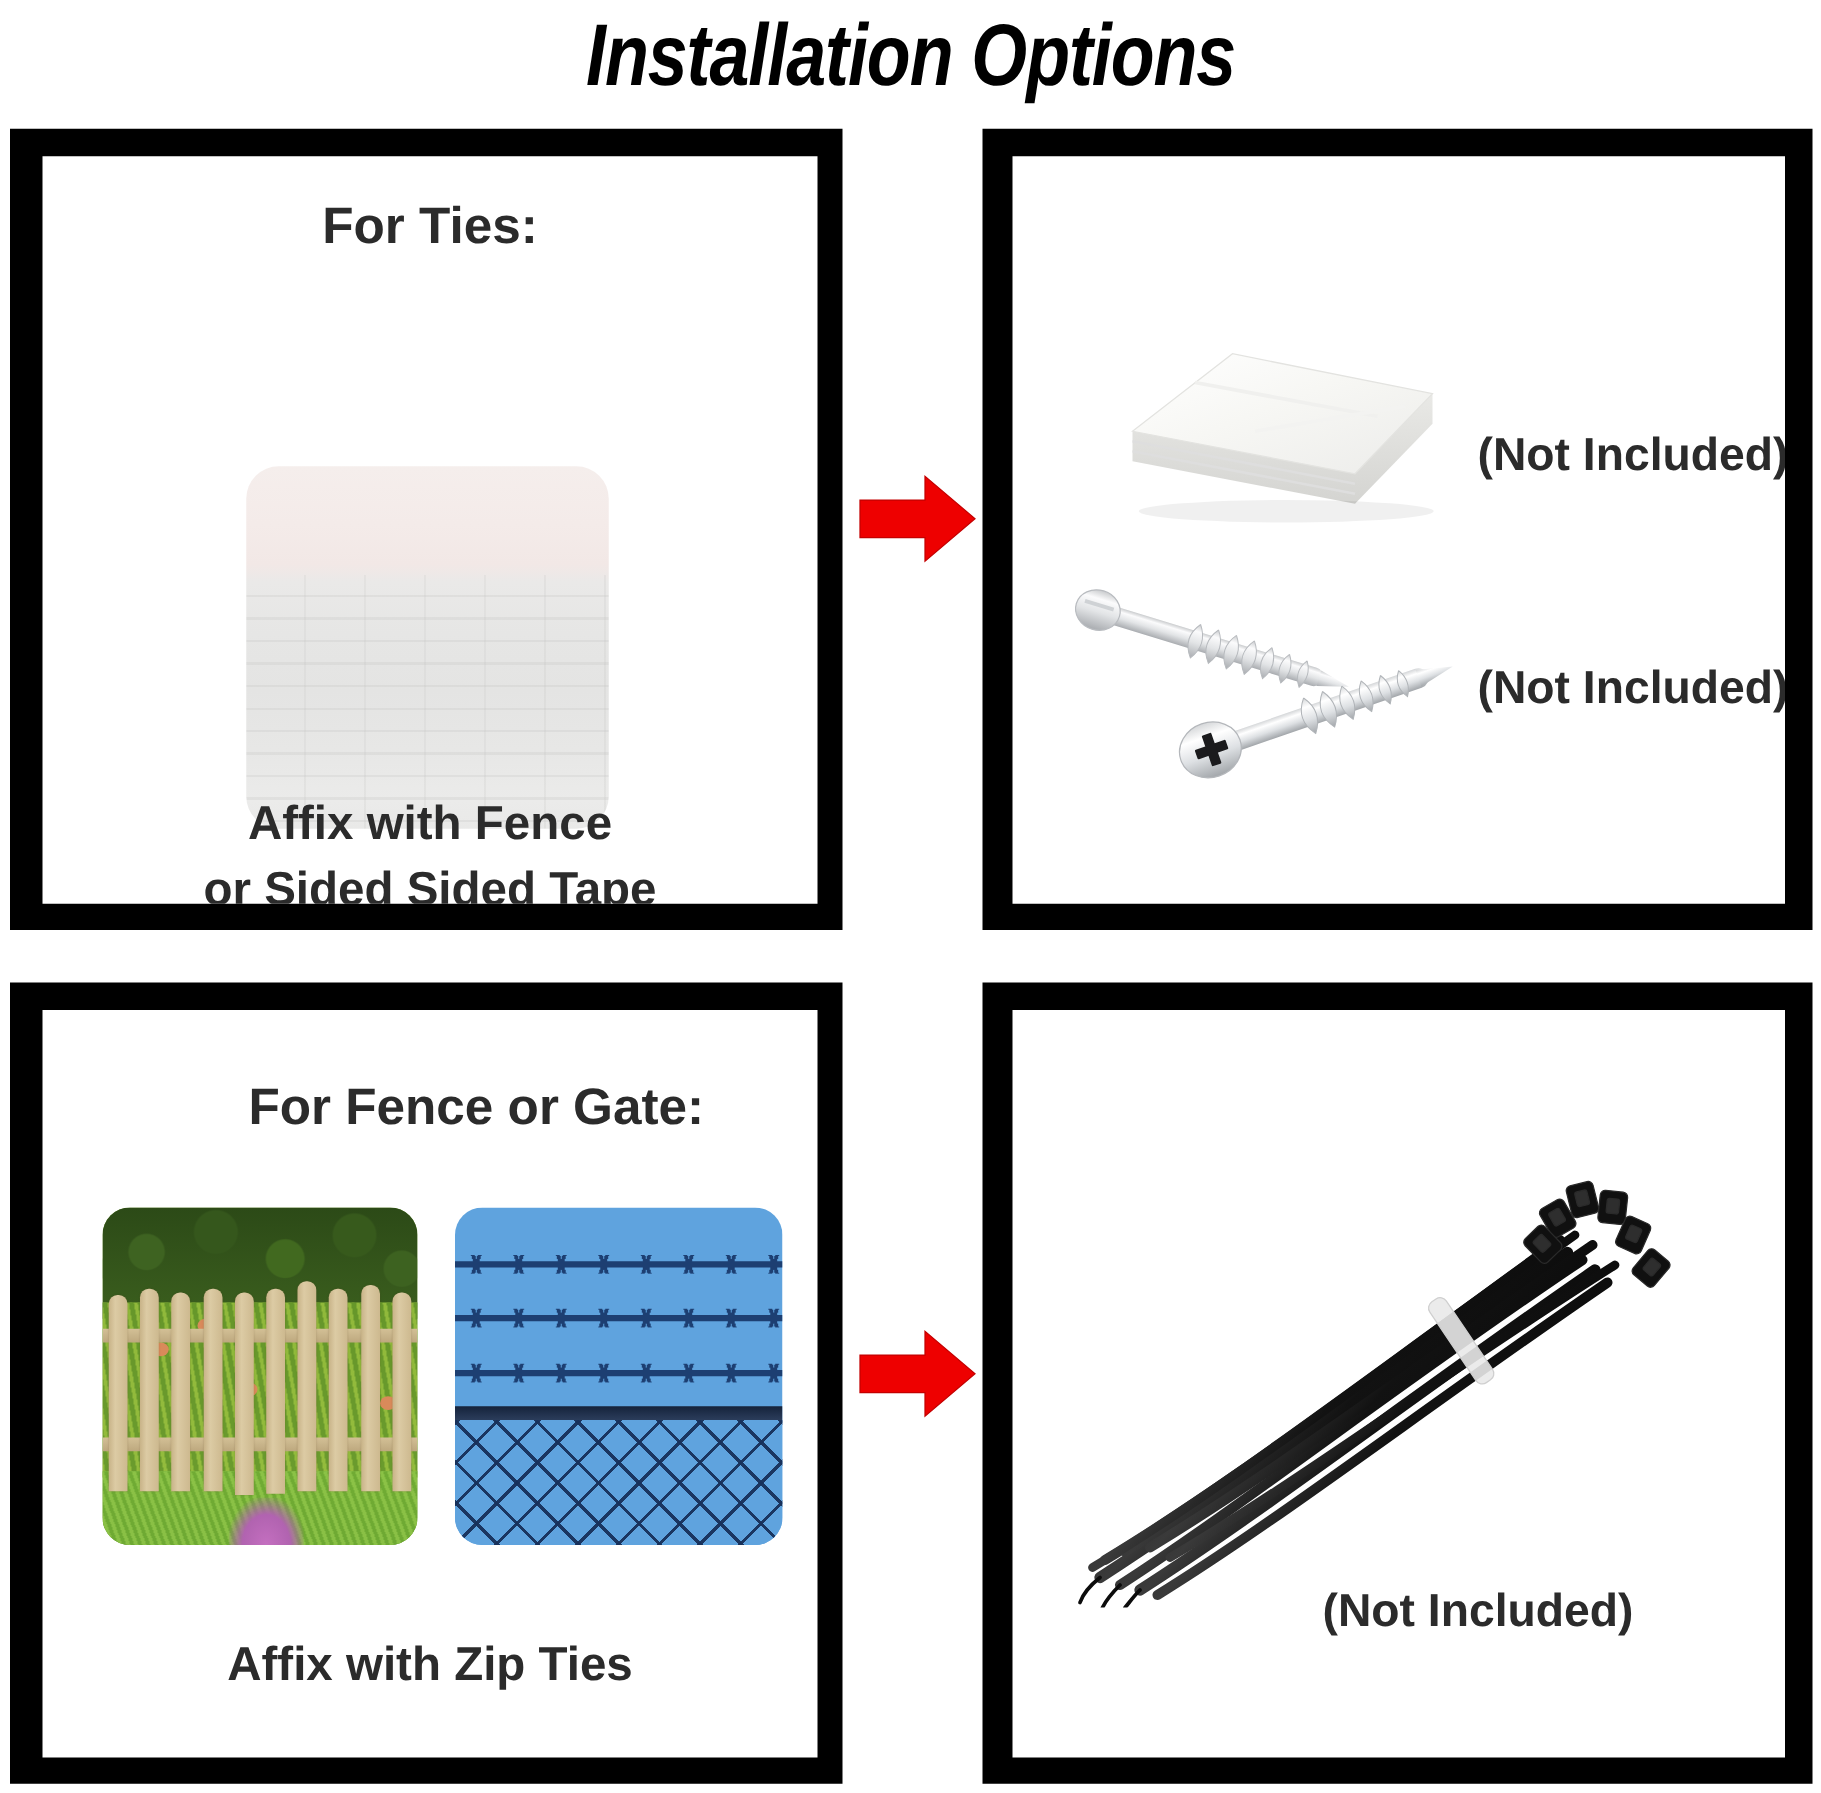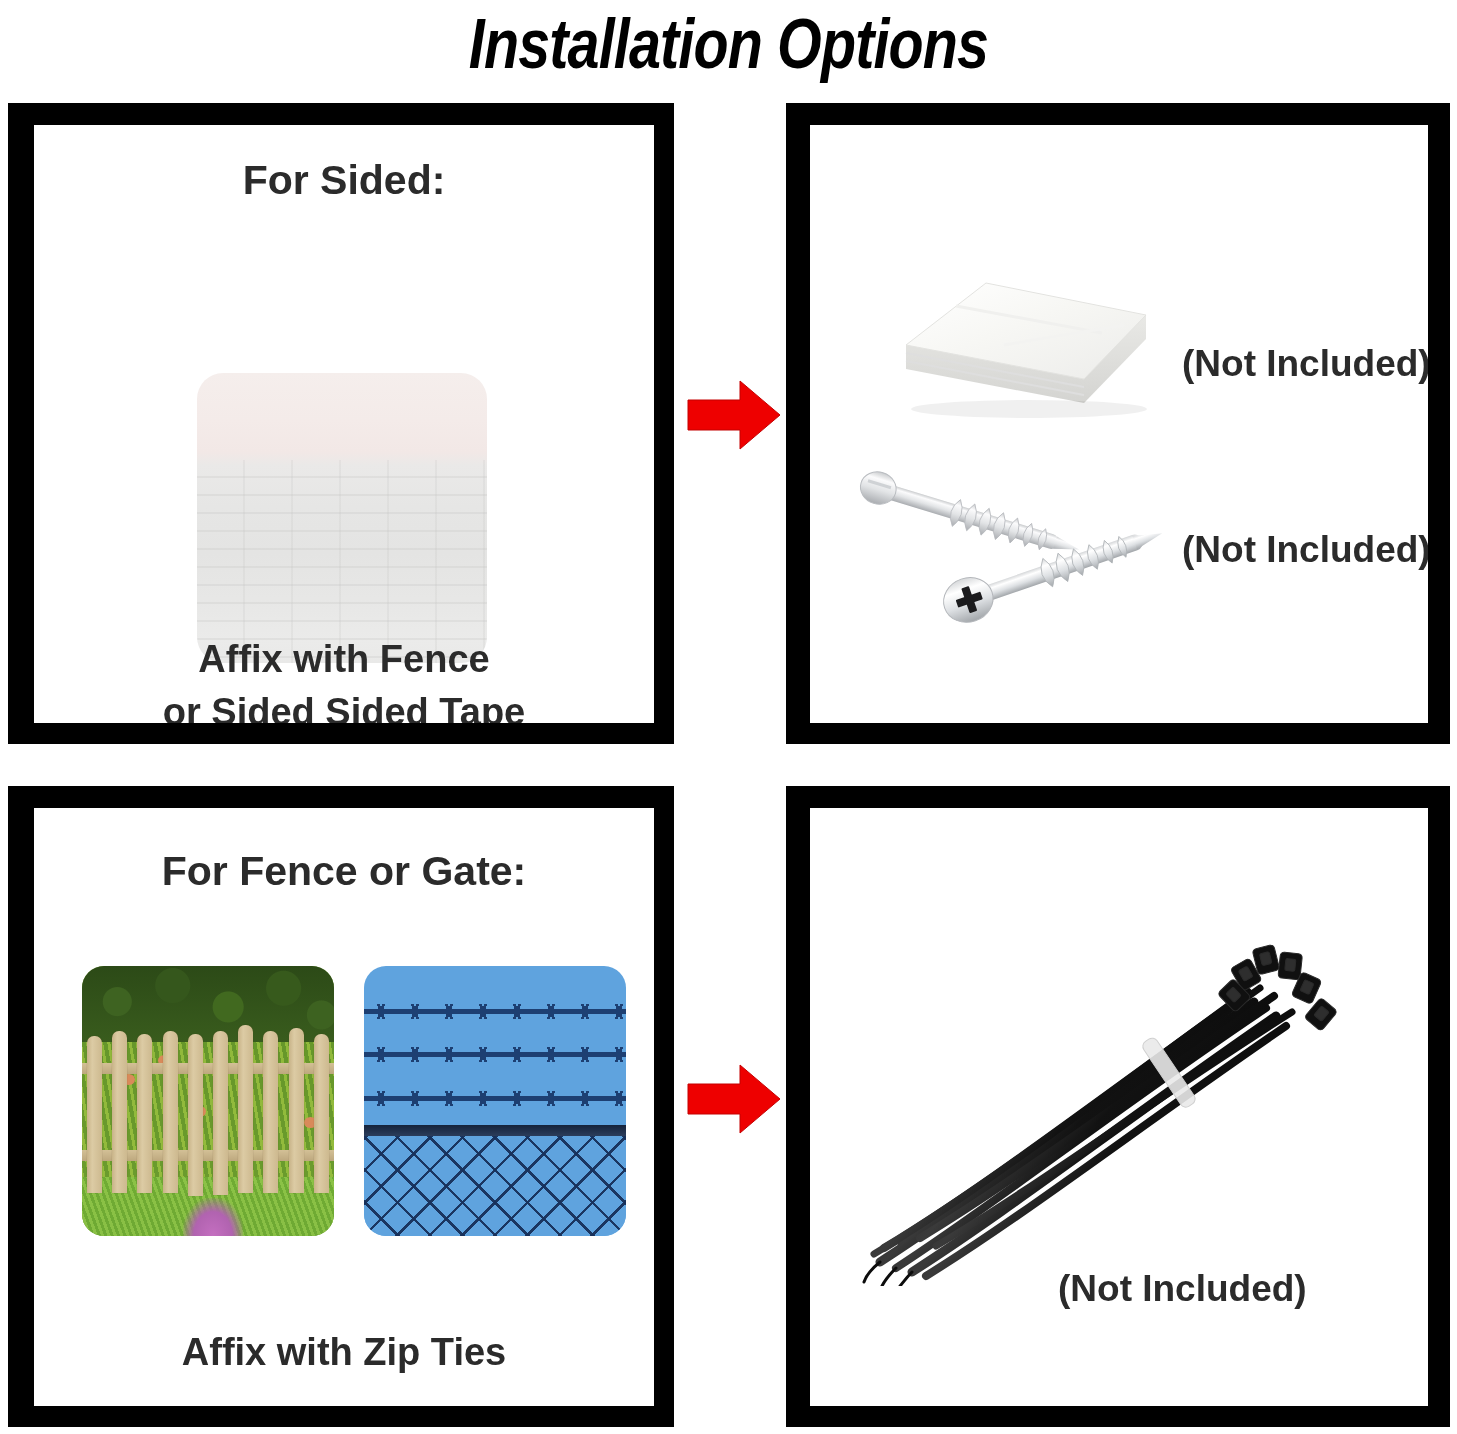--- a/index.html
+++ b/index.html
@@ -242,21 +242,21 @@
   }
 </style>
 </head>
 <body>
 
 <div class="title">Installation Options</div>
 
 <div class="panel" id="panel-wall">
   <div class="panel-inner">
 
-    <div class="panel-heading">For Sided:</div>
+    <div class="panel-heading">For Ties:</div>
 
     <div class="wall-img"></div>
 
     <div class="caption" style="top: 508px;">Affix with Fence</div>
     <div class="caption" style="top: 561px;">or Sided Sided Tape</div>
   </div>
 </div>
 
 <div class="arrow" id="arrow-top">
   <svg viewBox="0 0 96 74" width="96" height="74">
@@ -357,21 +357,21 @@
 
 <div class="arrow" id="arrow-bottom">
   <svg viewBox="0 0 96 74" width="96" height="74">
     <polygon points="2,22 54,22 54,3 94,37 54,71 54,52 2,52" fill="#ee0000" stroke="#c40000" stroke-width="1"></polygon>
   </svg>
 </div>
 
 <div class="panel" id="panel-fence">
   <div class="panel-inner">
 
-    <div class="panel-heading" style="top:40px;">For Fence or Gate:</div>
+    <div class="panel-heading" style="top:54px;padding-left:37px;">For Fence or Gate:</div>
 
     <div class="fence-photo" id="fence-wood" style="left:48px; top:158px;">
       <div class="wood-scene">
         <div class="wood-hedge"></div>
         <div class="wood-grass-bg"></div>
         <div class="wood-flower" style="left:16%; top:40%;"></div>
         <div class="wood-flower" style="left:44%; top:52%;"></div>
         <div class="wood-flower" style="left:72%; top:38%;"></div>
         <div class="wood-flower" style="left:88%; top:56%;"></div>
         <div class="wood-flower" style="left:30%; top:33%;"></div>
@@ -397,21 +397,21 @@
     <div class="fence-photo" id="fence-chain" style="left:330px; top:158px;">
       <div class="chain-scene">
         <div class="barb-wire" style="top:16%;"></div>
         <div class="barb-wire" style="top:32%;"></div>
         <div class="barb-wire" style="top:48%;"></div>
         <div class="top-rail" style="top:59%;"></div>
         <div class="chain-mesh" style="top:63%;"></div>
       </div>
     </div>
 
-    <div class="caption" style="top:498px;margin-top:20px;">Affix with Zip Ties</div>
+    <div class="caption" style="top:498px;">Affix with Zip Ties</div>
   </div>
 </div>
 
 <div class="panel" id="panel-ties">
   <div class="panel-inner">
 
     <div class="zipties" style="left:52px; top:88px;">
       <svg viewBox="0 0 480 390" width="480" height="390">
         <defs>
           <linearGradient id="tieShine" x1="0" y1="0" x2="1" y2="0.6">

